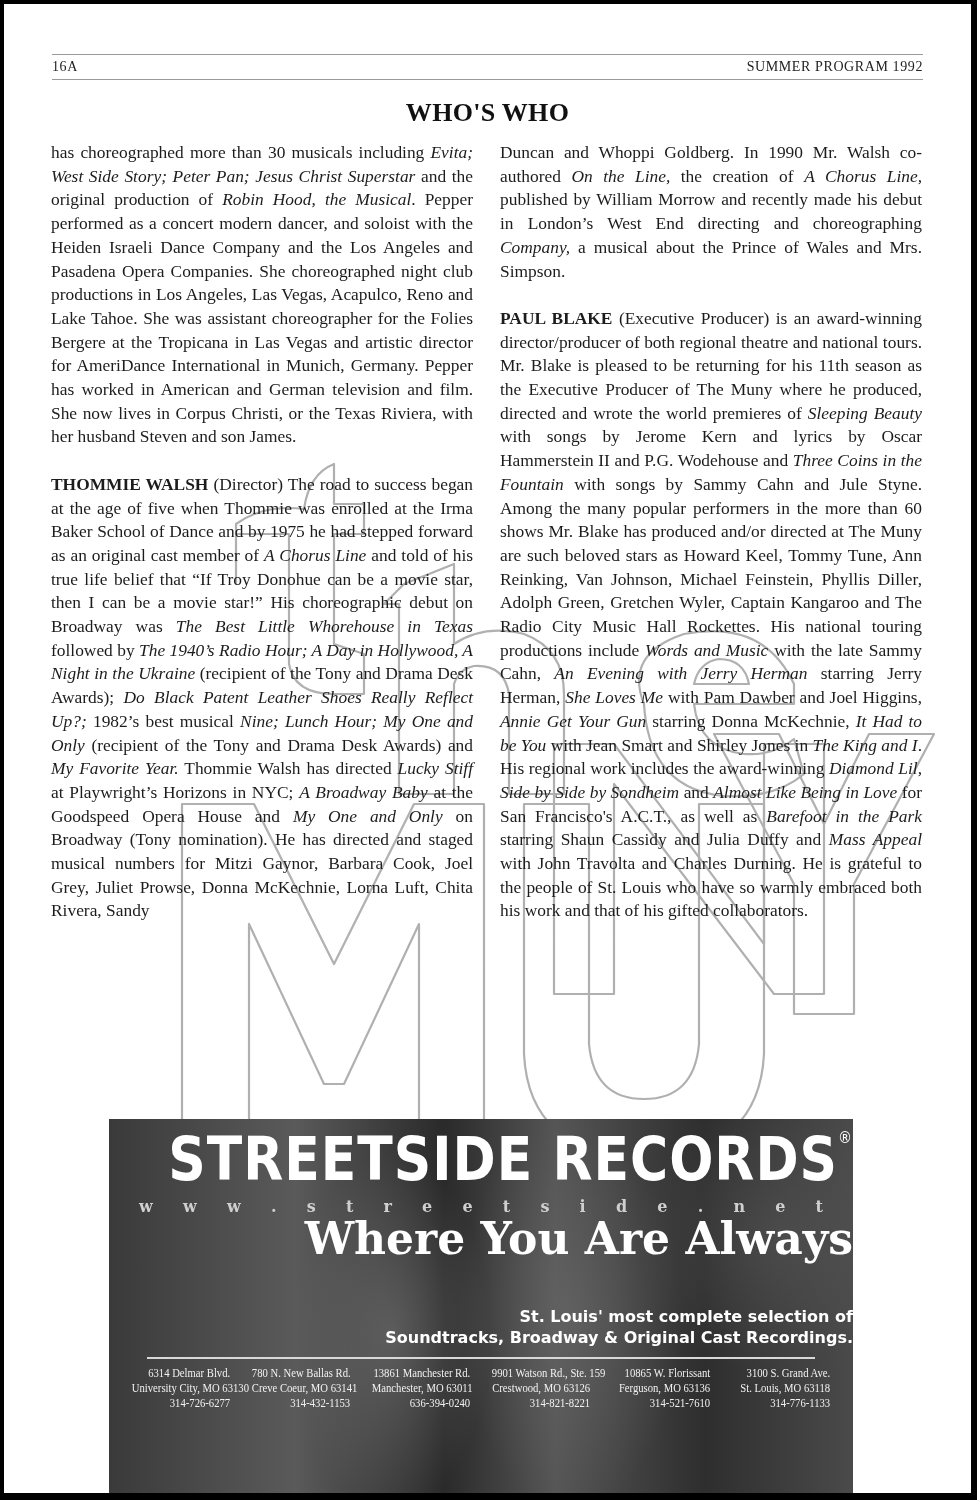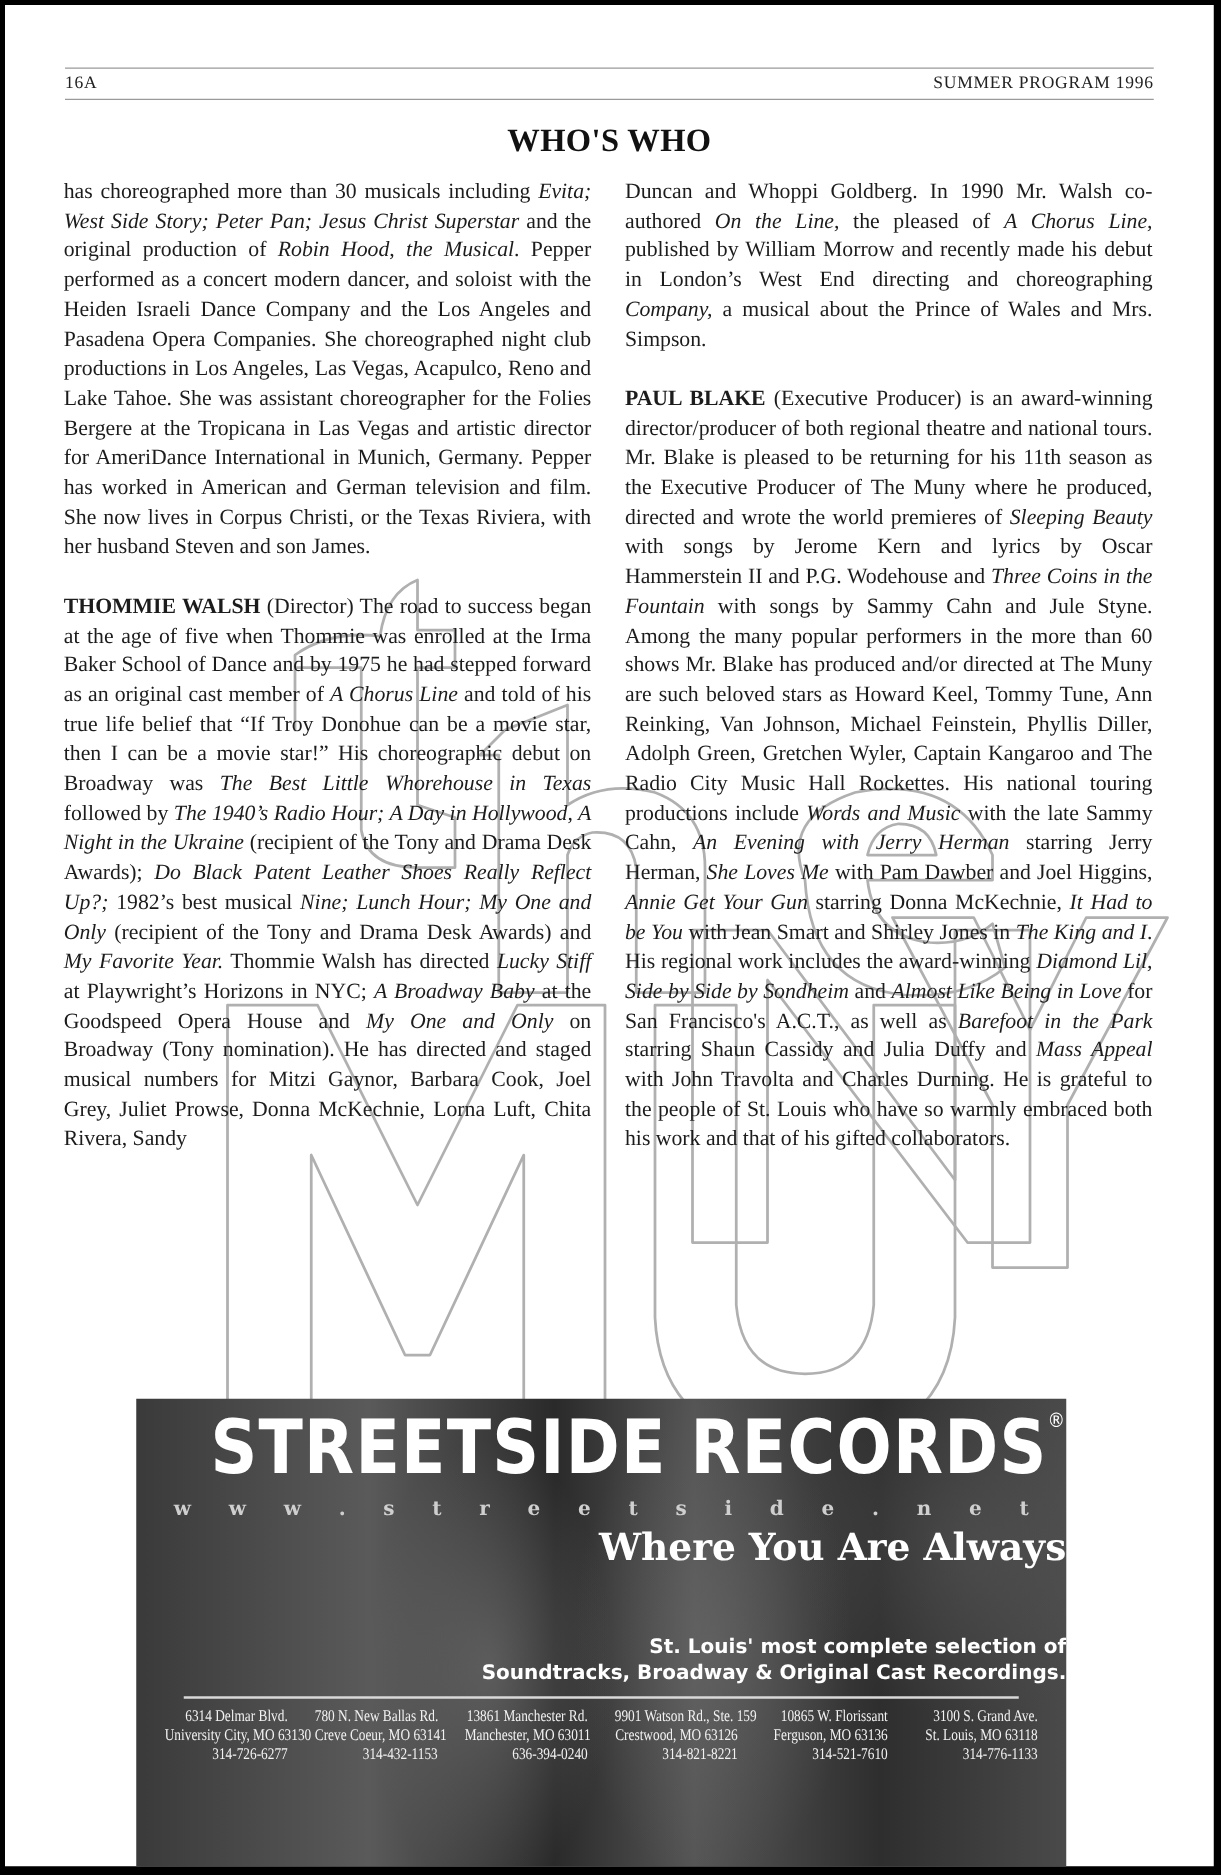--- a/index.html
+++ b/index.html
@@ -78,21 +78,21 @@
   .ad-brand sup { font-size: 14px; vertical-align: top; font-weight: normal; }
   .ad-url {
     position: absolute; left: 30px; right: 30px; top: 78px;
     display: flex; justify-content: space-between;
     font-family: "DejaVu Serif", serif;
     font-weight: bold; font-size: 16px; color: #cfcfcf;
   }
   .ad-tagline {
     position: absolute; left: 0; right: 0; top: 100px;
     font-family: "DejaVu Serif", serif;
-    font-weight: bold; font-size: 30px; line-height: 40px;
+    font-weight: bold; font-size: 44px; line-height: 40px;
     color: #fff;
   }
   .ad-sub {
     position: absolute; left: 0; right: 0; top: 187px;
     font-family: "DejaVu Sans", sans-serif;
     font-weight: bold; font-size: 16px; line-height: 21px;
     color: #fff;
   }
   .ad-rule {
     position: absolute; left: 38px; right: 38px; top: 238px;
@@ -111,21 +111,21 @@
   }
   .store div { display: block; }
 </style>
 </head>
 <body>
 
 <div class="page">
 
   <div class="running-head">
     <span>16A</span>
-    <span>SUMMER PROGRAM 1996</span>
+    <span>SUMMER PROGRAM 1992</span>
   </div>
 
   <div class="section-title">WHO'S WHO</div>
 
   <svg class="watermark" viewBox="0 0 967 1489">
     <g fill="none" stroke="#b0b0b0" stroke-width="2.2" stroke-linejoin="round">
 
       <path d="M232 580 L232 520 Q260 500 300 505 Q305 470 330 460 L330 500 L360 500 L360 530 L330 530 L330 640 L360 650 L360 690 L330 690 Q290 690 285 660 L285 530 L232 530 Z"></path>
 
       <path d="M380 600 L400 580 L450 560 L450 640 Q480 620 520 630 Q560 645 560 690 L560 790 L505 790 L505 690 Q500 660 470 662 Q455 665 450 680 L450 790 L395 790 L395 600 Z"></path>
@@ -141,21 +141,21 @@
       <path d="M770 730 L835 730 L880 820 L925 730 L990 730 L910 880 L910 1010 L850 1010 L850 880 Z" transform="translate(-60 0)"></path>
     </g>
   </svg>
 
   <div class="column col-left">
     <p><span>has choreographed more than 30 musicals including </span><i>Evita; West Side Story; Peter Pan; Jesus Christ Superstar</i><span> and the original production of </span><i>Robin Hood, the Musical</i><span>. Pepper performed as a concert modern dancer, and soloist with the Heiden Israeli Dance Company and the Los Angeles and Pasadena Opera Companies. She choreographed night club productions in Los Angeles, Las Vegas, Acapulco, Reno and Lake Tahoe. She was assistant choreographer for the Folies Bergere at the Tropicana in Las Vegas and artistic director for AmeriDance International in Munich, Germany. Pepper has worked in American and German television and film. She now lives in Corpus Christi, or the Texas Riviera, with her husband Steven and son James.</span></p>
     <p><span class="name">THOMMIE WALSH</span><span> (Director) The road to success began at the age of five when Thommie was enrolled at the Irma Baker School of Dance and by 1975 he had stepped forward as an original cast member of </span><i>A Chorus Line</i><span> and told of his true life belief that “If Troy Donohue can be a movie star, then I can be a movie star!” His choreographic debut on Broadway was </span><i>The Best Little Whorehouse in Texas</i><span> followed by </span><i>The 1940’s Radio Hour; A Day in Hollywood, A Night in the Ukraine</i><span> (recipient of the Tony and Drama Desk Awards); </span><i>Do Black Patent Leather Shoes Really Reflect Up?;</i><span> 1982’s best musical </span><i>Nine; Lunch Hour; My One and Only</i><span> (recipient of the Tony and Drama Desk Awards) and </span><i>My Favorite Year.</i><span> Thommie Walsh has directed </span><i>Lucky Stiff</i><span> at Playwright’s Horizons in NYC; </span><i>A Broadway Baby</i><span> at the Goodspeed Opera House and </span><i>My One and Only</i><span> on Broadway (Tony nomination). He has directed and staged musical numbers for Mitzi Gaynor, Barbara Cook, Joel Grey, Juliet Prowse, Donna McKechnie, Lorna Luft, Chita Rivera, Sandy</span></p>
   </div>
 
   <div class="column col-right">
-    <p><span>Duncan and Whoppi Goldberg. In 1990 Mr. Walsh co-authored </span><i>On the Line,</i><span> the pleased of </span><i>A Chorus Line,</i><span> published by William Morrow and recently made his debut in London’s West End directing and choreographing </span><i>Company,</i><span> a musical about the Prince of Wales and Mrs. Simpson.</span></p>
+    <p><span>Duncan and Whoppi Goldberg. In 1990 Mr. Walsh co-authored </span><i>On the Line,</i><span> the creation of </span><i>A Chorus Line,</i><span> published by William Morrow and recently made his debut in London’s West End directing and choreographing </span><i>Company,</i><span> a musical about the Prince of Wales and Mrs. Simpson.</span></p>
     <p><span class="name">PAUL BLAKE</span><span> (Executive Producer) is an award-winning director/producer of both regional theatre and national tours. Mr. Blake is pleased to be returning for his 11th season as the Executive Producer of The Muny where he produced, directed and wrote the world premieres of </span><i>Sleeping Beauty</i><span> with songs by Jerome Kern and lyrics by Oscar Hammerstein II and P.G. Wodehouse and </span><i>Three Coins in the Fountain</i><span> with songs by Sammy Cahn and Jule Styne. Among the many popular performers in the more than 60 shows Mr. Blake has produced and/or directed at The Muny are such beloved stars as Howard Keel, Tommy Tune, Ann Reinking, Van Johnson, Michael Feinstein, Phyllis Diller, Adolph Green, Gretchen Wyler, Captain Kangaroo and The Radio City Music Hall Rockettes. His national touring productions include </span><i>Words and Music</i><span> with the late Sammy Cahn, </span><i>An Evening with Jerry Herman</i><span> starring Jerry Herman, </span><i>She Loves Me</i><span> with Pam Dawber and Joel Higgins, </span><i>Annie Get Your Gun</i><span> starring Donna McKechnie, </span><i>It Had to be You</i><span> with Jean Smart and Shirley Jones in </span><i>The King and I</i><span>. His regional work includes the award-winning </span><i>Diamond Lil, Side by Side by Sondheim</i><span> and </span><i>Almost Like Being in Love</i><span> for San Francisco's A.C.T., as well as </span><i>Barefoot in the Park</i><span> starring Shaun Cassidy and Julia Duffy and </span><i>Mass Appeal</i><span> with John Travolta and Charles Durning. He is grateful to the people of St. Louis who have so warmly embraced both his work and that of his gifted collaborators.</span></p>
   </div>
 
   <div class="ad">
     <div class="ad-brand"><span>STREETSIDE RECORDS</span><sup>®</sup></div>
     <div class="ad-url" id="ad-url">
         <span>w</span>
         <span>w</span>
         <span>w</span>
         <span>.</span>

